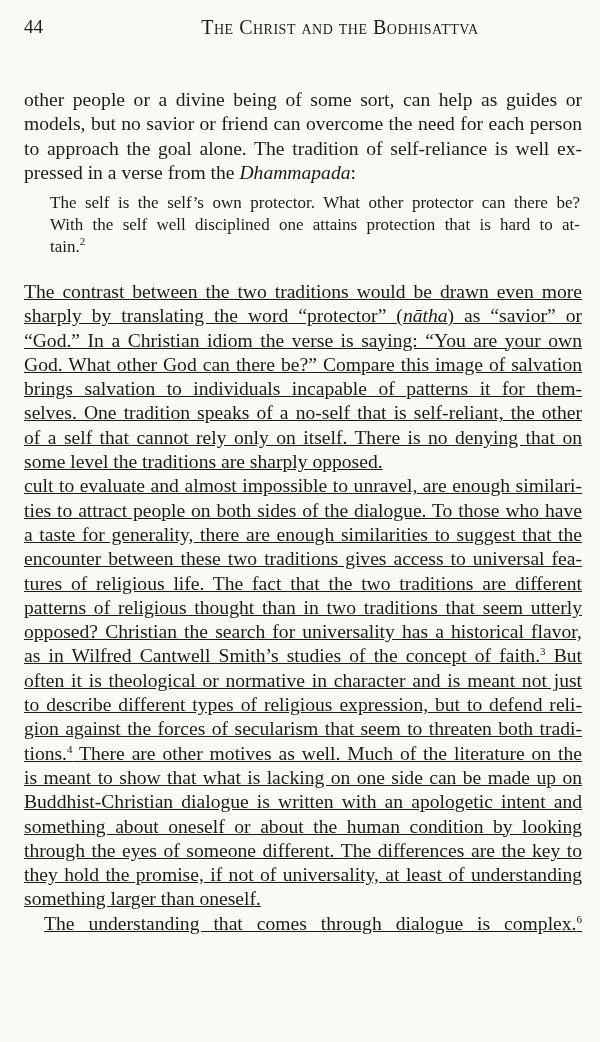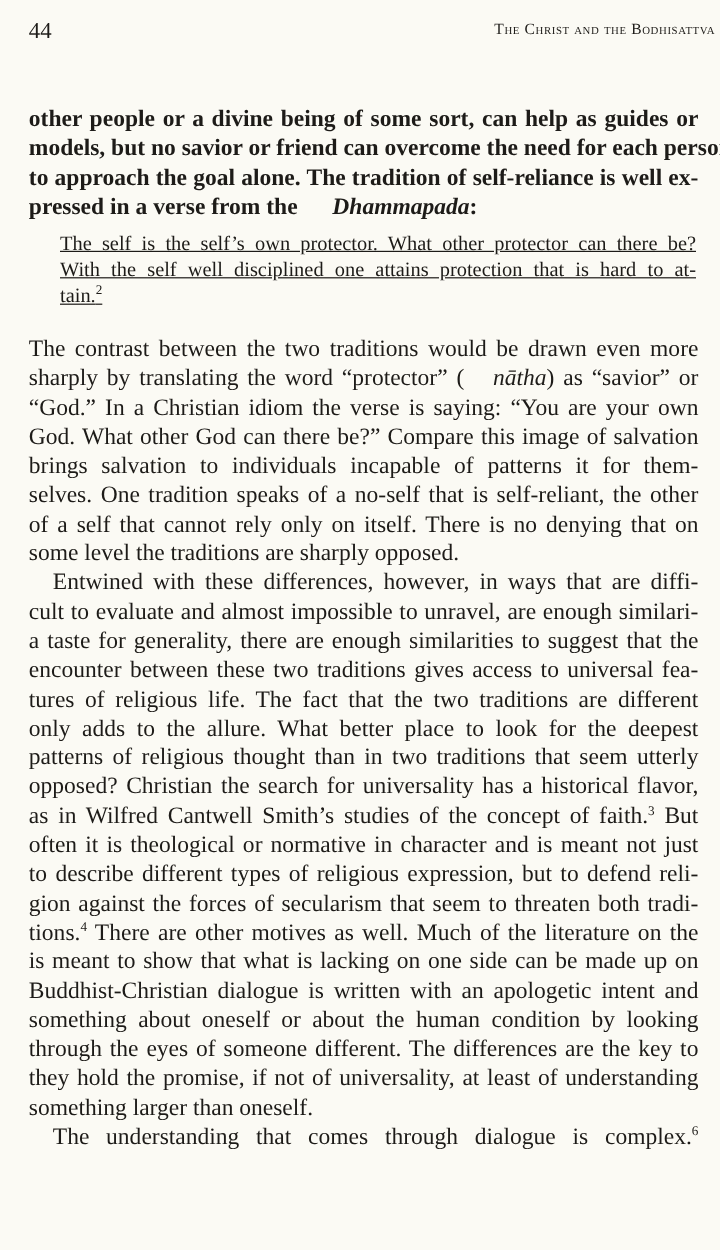--- a/index.html
+++ b/index.html
@@ -7,40 +7,40 @@
     width: 600px; height: 1042px; overflow: hidden;
     background: #fbfaf4;
     font-family: "Liberation Serif", "DejaVu Serif", serif;
     color: #1d1b18;
     position: relative;
   }
   .page { position: absolute; left: 0; top: 12px; width: 600px; height: 1042px; padding-left: 20px; }
   .running-head { position: absolute; top: 4px; left: 24px; right: 24px; height: 30px; }
   .page-number { position: absolute; left: 0; top: 0; font-size: 19px; }
   .running-title {
-    position: absolute; left: 0; right: 0; top: 0; text-align: right;
-    font-size: 13px; font-variant: small-caps; letter-spacing: 0.5px;
+    position: absolute; left: 0; right: 0; top: 0; text-align: center;
+    font-size: 20px; font-variant: small-caps; letter-spacing: 0.5px;
     padding-left: 60px;
   }
   .body-text {
     position: absolute; left: 24px; width: 558px;
     font-size: 19.6px; line-height: 24.3px; text-align: justify;
   }
-  .body-text p { margin: 0; }
+  .body-text p { margin: 0; text-decoration: underline; }
   .line { display: block; text-align: justify; text-align-last: justify; white-space: nowrap; }
   .line.last { text-align-last: left; }
   .indent { padding-left: 20px; }
-  .block1 { top: 76px; font-weight: bold; }
+  .block1 { top: 76px; }
   .quote {
     position: absolute; left: 50px; width: 530px; top: 180px;
-    font-size: 17px; line-height: 22px; text-decoration: underline;
+    font-size: 17px; line-height: 22px;
   }
   .block2 { top: 268px; }
   sup { font-size: 11px; line-height: 0; vertical-align: 7px; }
-  em { font-style: italic; margin-left: 24px; }
+  em { font-style: italic; }
 </style>
 </head>
 <body>
 
 <div class="page">
 
   <div class="running-head">
     <span class="page-number">44</span>
     <span class="running-title">The Christ and the Bodhisattva</span>
   </div>
@@ -63,26 +63,25 @@
       <span class="line">The contrast between the two traditions would be drawn even more</span>
       <span class="line"><span>sharply by translating the word “protector” (</span><em>nātha</em><span>) as “savior” or</span></span>
       <span class="line">“God.” In a Christian idiom the verse is saying: “You are your own</span>
       <span class="line">God. What other God can there be?” Compare this image of salvation</span>
       <span class="line">brings salvation to individuals incapable of patterns it for them-</span>
       <span class="line">selves. One tradition speaks of a no-self that is self-reliant, the other</span>
       <span class="line">of a self that cannot rely only on itself. There is no denying that on</span>
       <span class="line last">some level the traditions are sharply opposed.</span>
     </p>
     <p>
-      <span class="line indent">Entwined with these differences, however, in ways that are diffi-</span>
       <span class="line">cult to evaluate and almost impossible to unravel, are enough similari-</span>
+      <span class="line">ties to attract people on both sides of the dialogue. To those who have</span>
       <span class="line">a taste for generality, there are enough similarities to suggest that the</span>
       <span class="line">encounter between these two traditions gives access to universal fea-</span>
       <span class="line">tures of religious life. The fact that the two traditions are different</span>
-      <span class="line">only adds to the allure. What better place to look for the deepest</span>
       <span class="line">patterns of religious thought than in two traditions that seem utterly</span>
       <span class="line">opposed? Christian the search for universality has a historical flavor,</span>
       <span class="line"><span>as in Wilfred Cantwell Smith’s studies of the concept of faith.</span><sup>3</sup><span> But</span></span>
       <span class="line">often it is theological or normative in character and is meant not just</span>
       <span class="line">to describe different types of religious expression, but to defend reli-</span>
       <span class="line">gion against the forces of secularism that seem to threaten both tradi-</span>
       <span class="line"><span>tions.</span><sup>4</sup><span> There are other motives as well. Much of the literature on the</span></span>
       <span class="line">is meant to show that what is lacking on one side can be made up on</span>
       <span class="line">Buddhist-Christian dialogue is written with an apologetic intent and</span>
       <span class="line">something about oneself or about the human condition by looking</span>

